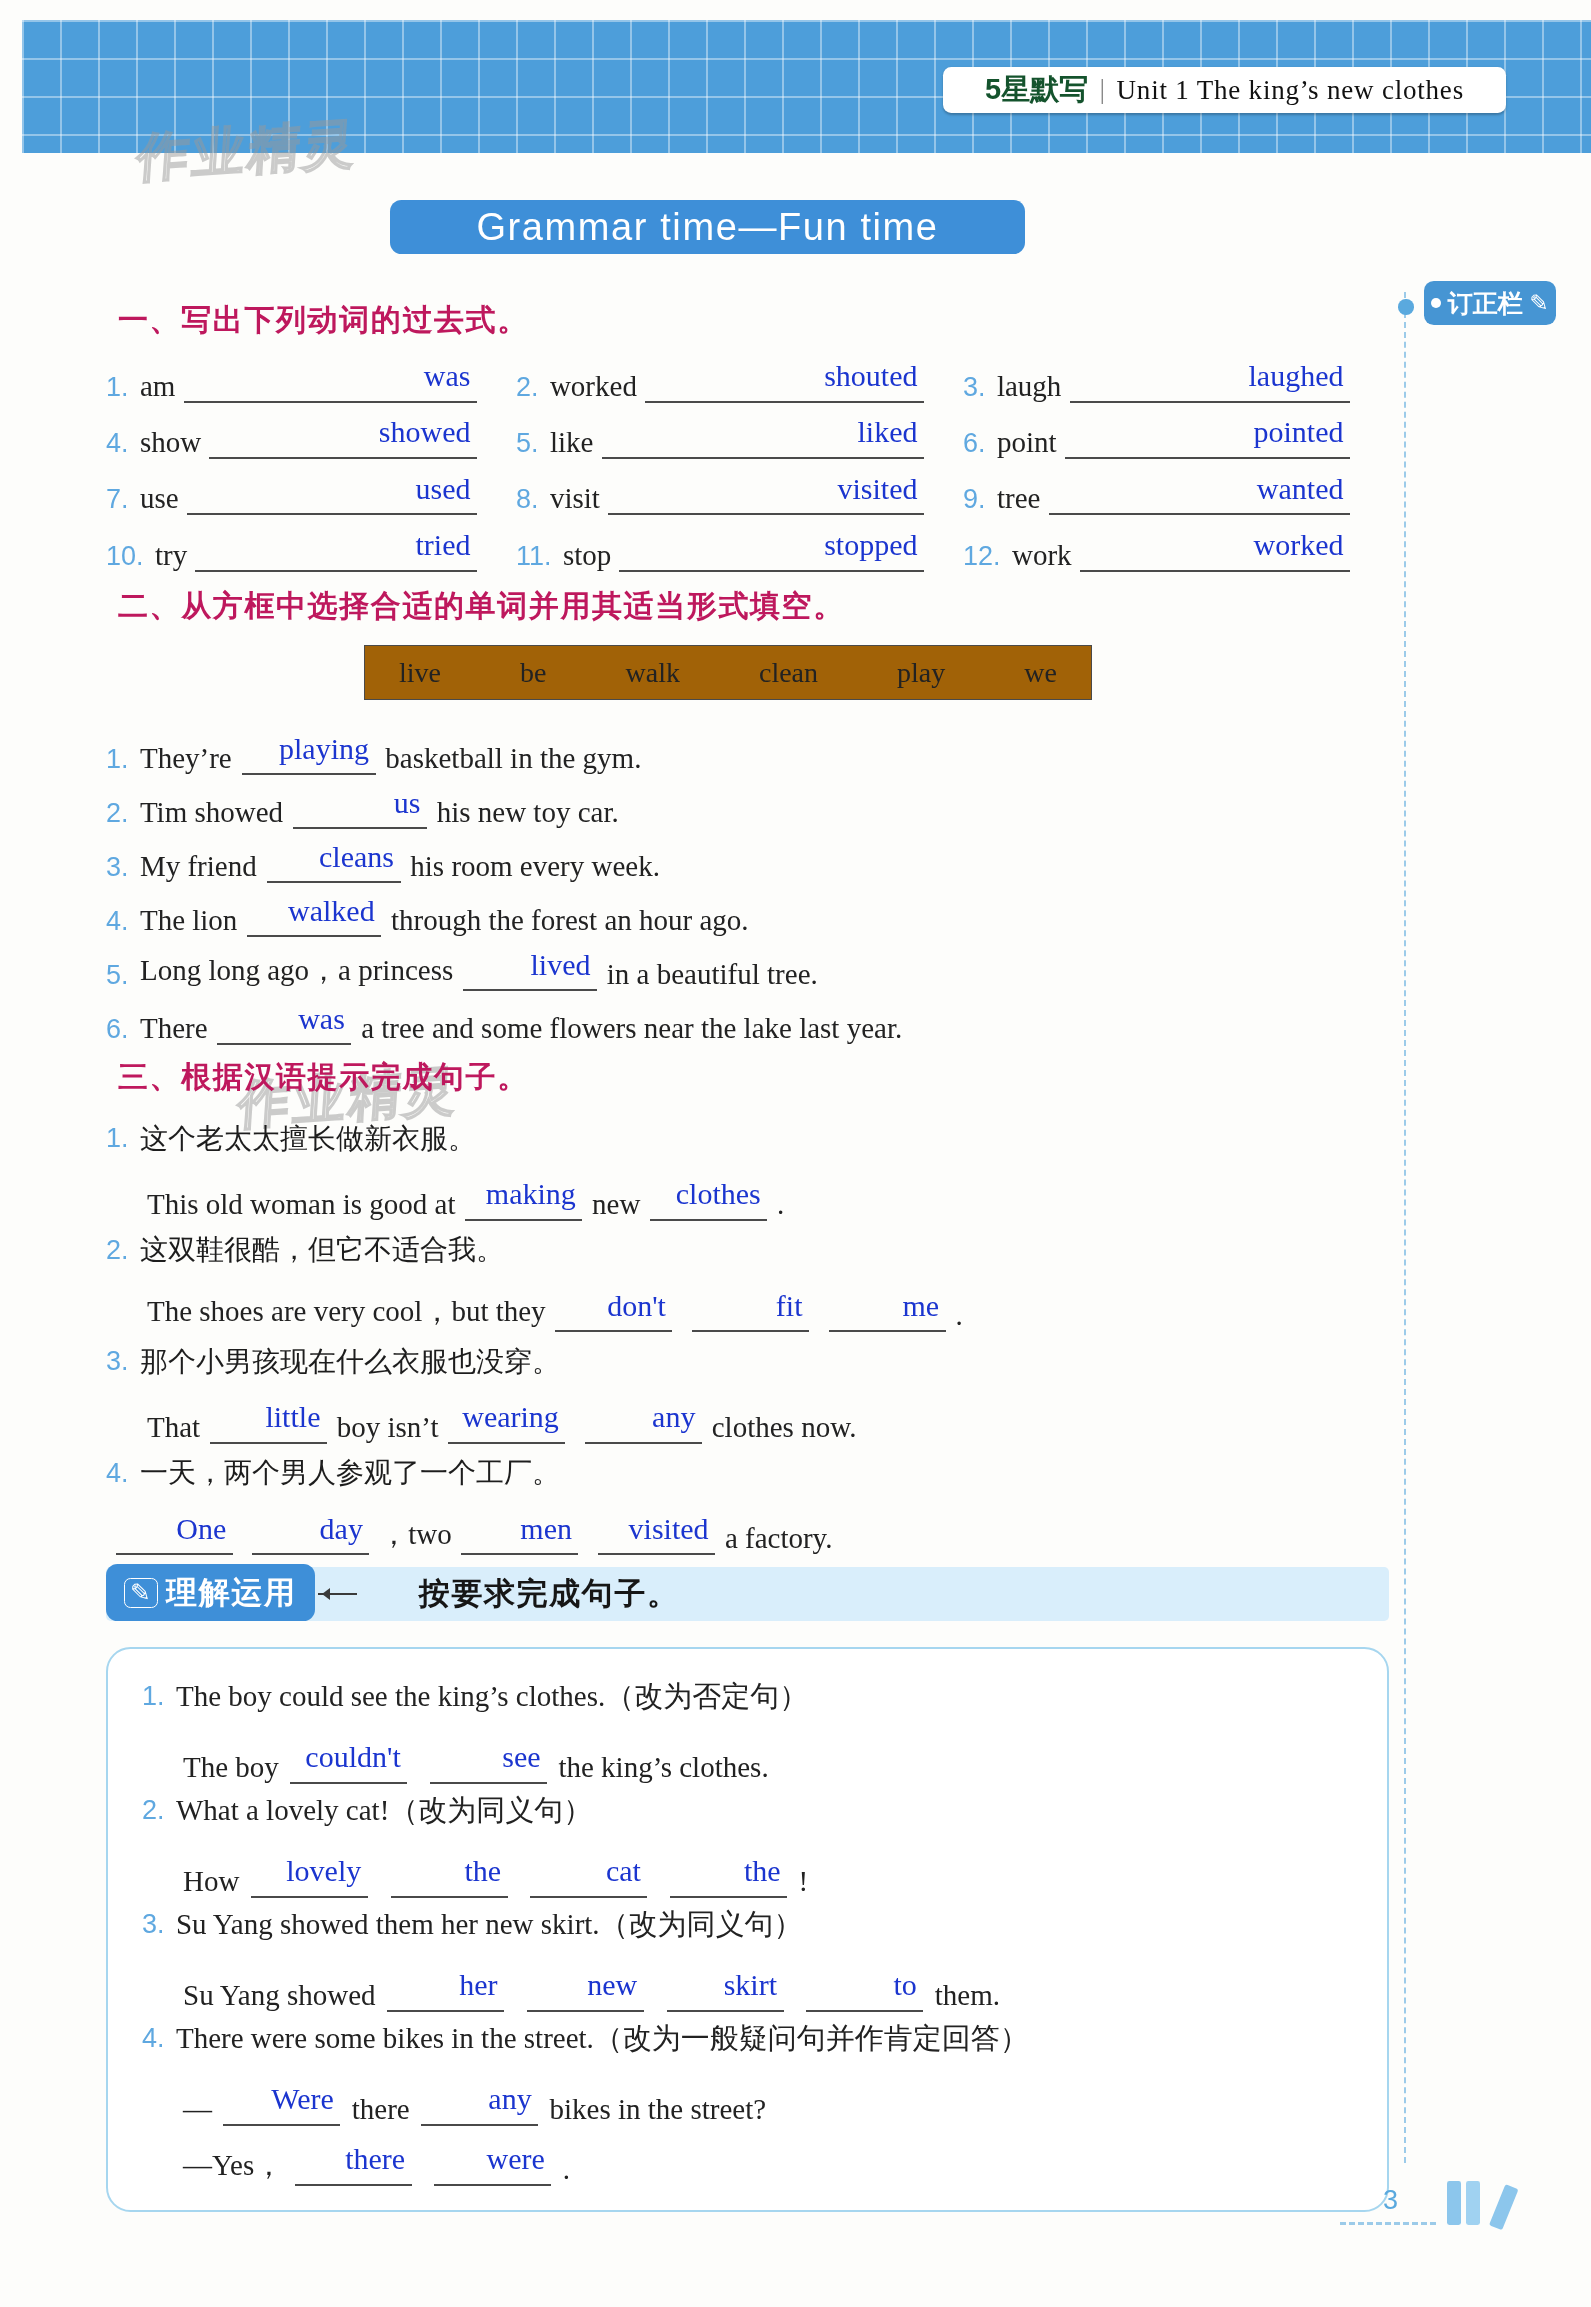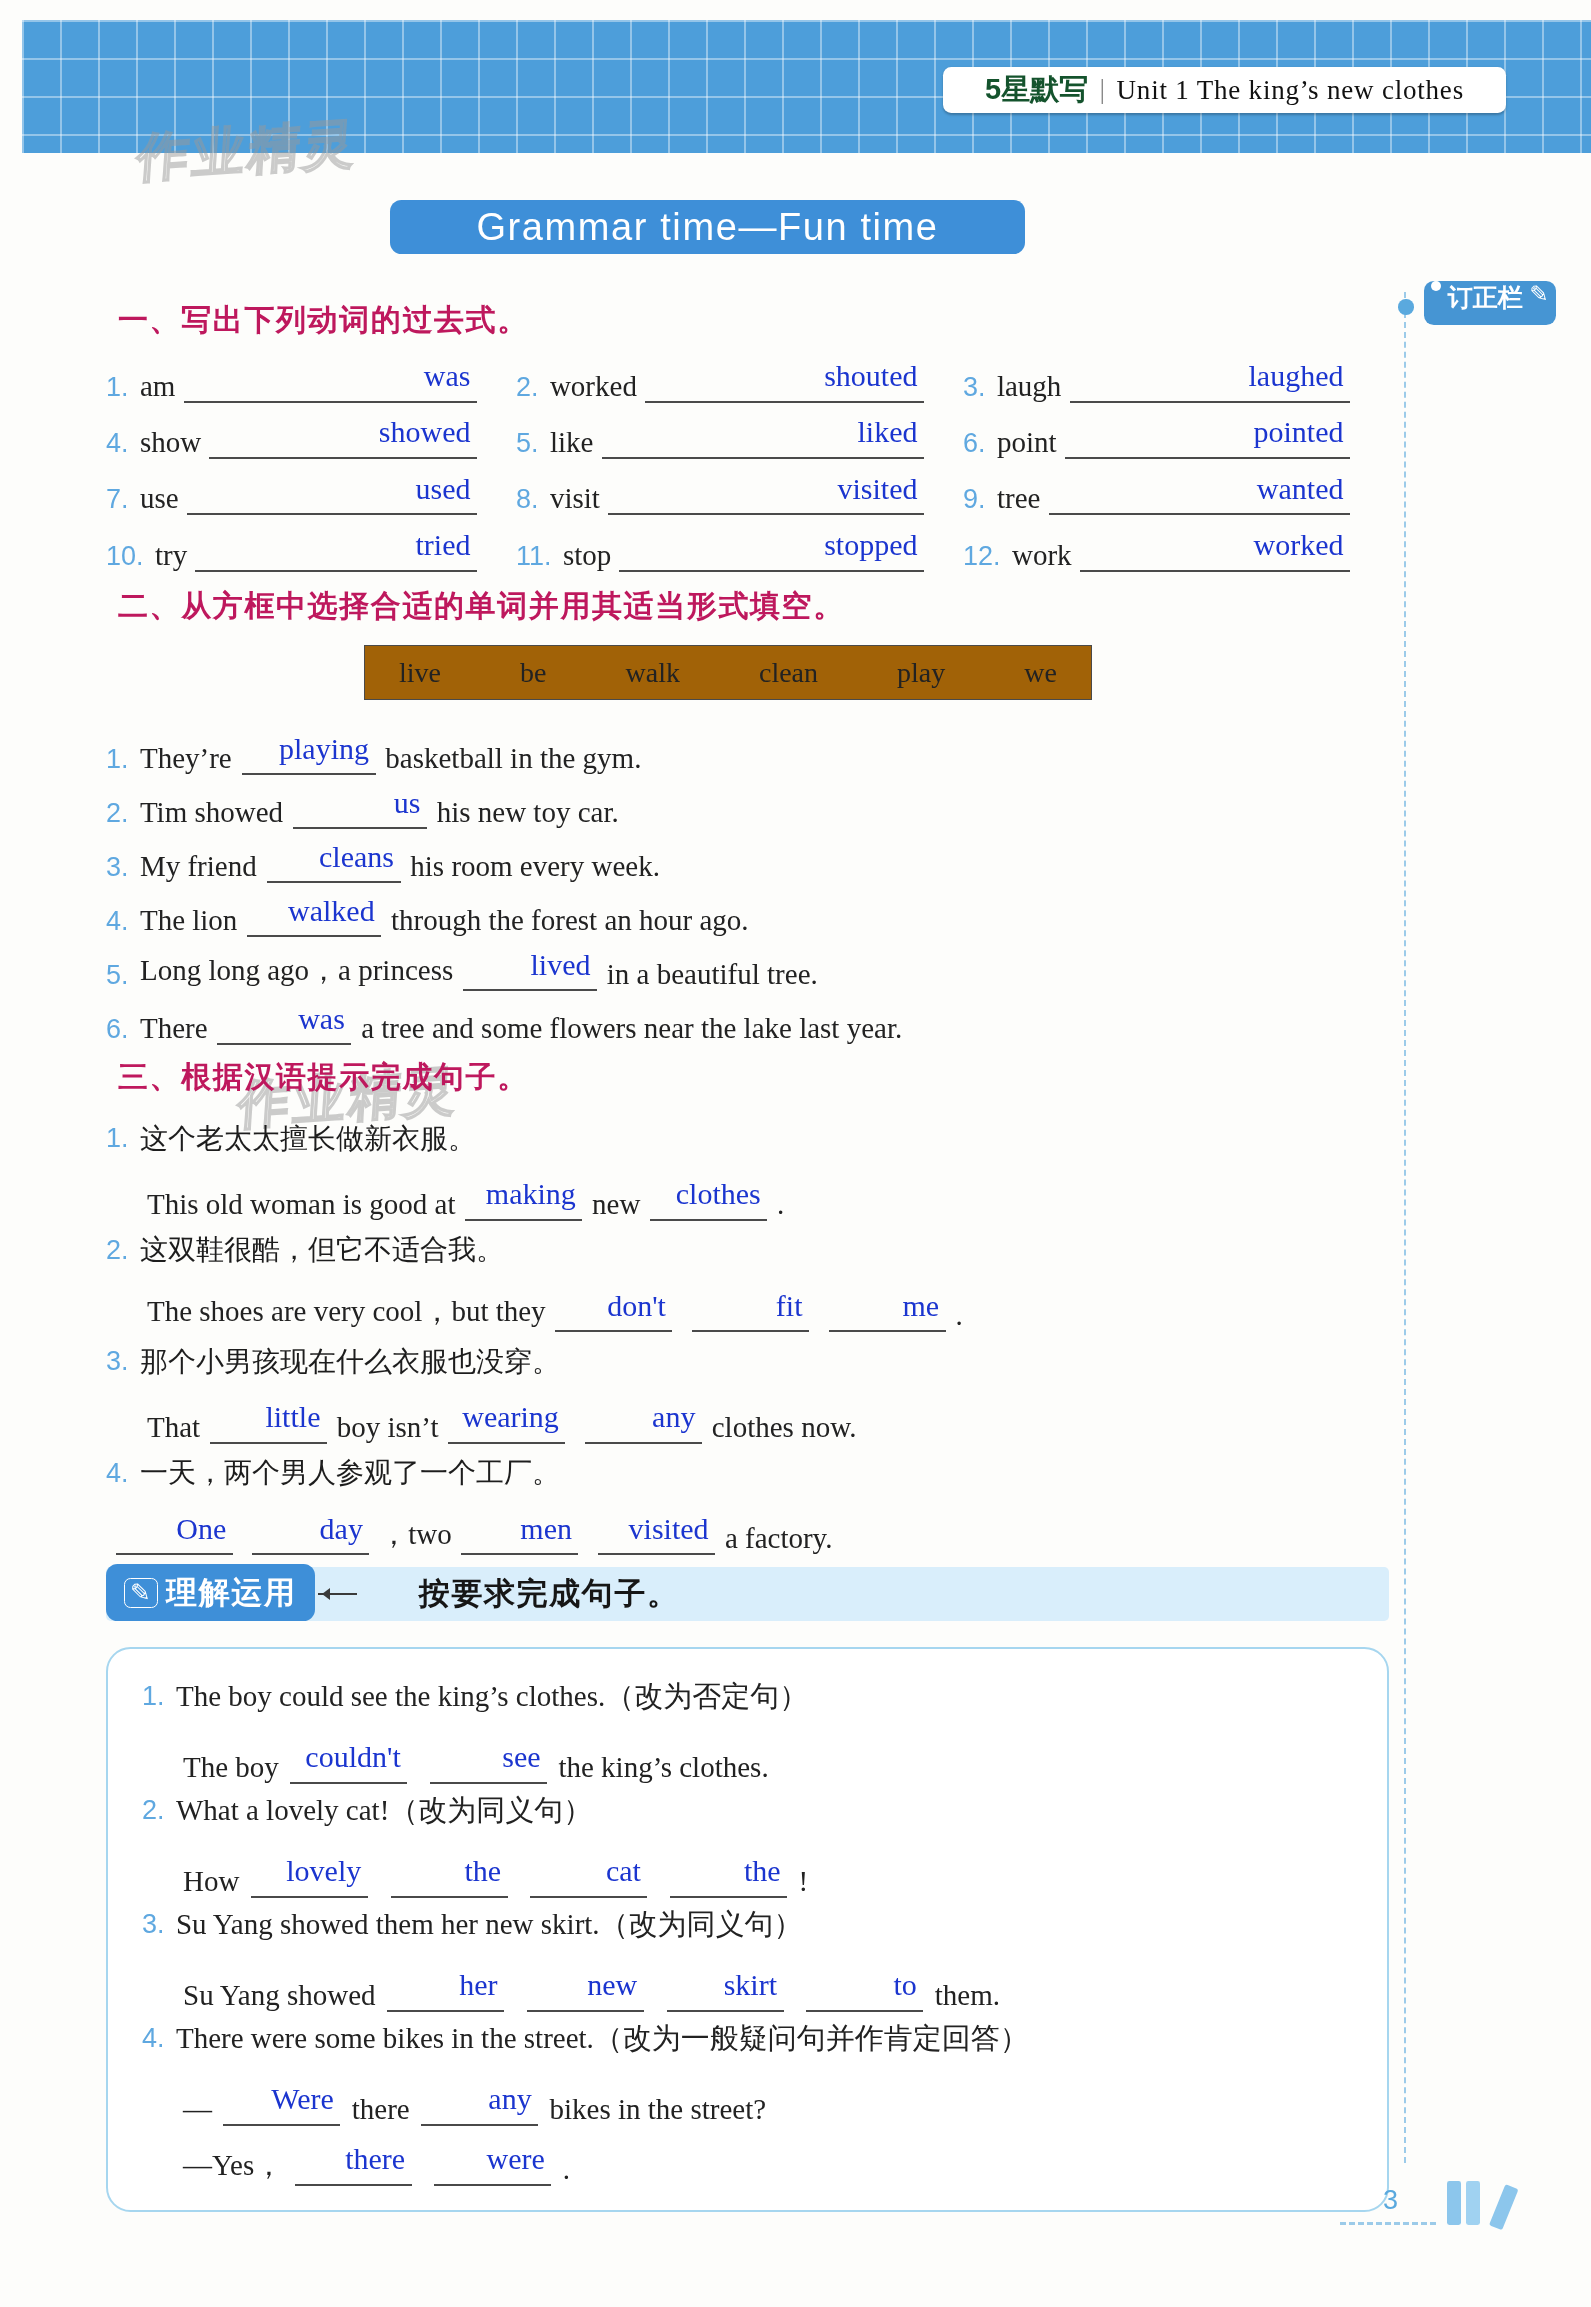--- a/index.html
+++ b/index.html
@@ -35,21 +35,21 @@
     opacity:.5;pointer-events:none;white-space:nowrap;
   }
   .wm1{left:137px;top:116px;transform:rotate(-4deg) skewX(-8deg);}
   .wm2{left:238px;top:1063px;transform:rotate(-4deg) skewX(-8deg);}
   
   .dash-line{position:absolute;left:1404px;top:292px;height:1871px;border-left:2.4px dashed #9ccbe9;}
   .dash-dot{position:absolute;left:1398px;top:299px;width:15.5px;height:15.5px;border-radius:50%;background:#5aa9de;}
   .correction-tab{
     position:absolute;left:1424px;top:281px;width:132px;height:44px;
     background:#4695d3;border-radius:9.8px;
-    display:flex;justify-content:center;gap:6.5px;
+    display:flex;align-items:center;justify-content:center;gap:6.5px;
     color:#fff;font-family:"Liberation Sans","DejaVu Sans",sans-serif;font-size:25px;font-weight:700;
   }
   .correction-dot{width:9.8px;height:9.8px;border-radius:50%;background:#fff;}
   .correction-pencil{font-size:23px;font-weight:400;transform:rotate(0deg);}
   
   .main{position:absolute;left:106px;top:200px;width:1283px;}
   .title-banner{
     margin-left:284px;width:635px;height:54px;background:#3e8fd8;border-radius:11.4px;
     display:flex;align-items:center;justify-content:center;
     color:#fff;font-family:"Liberation Sans","DejaVu Sans",sans-serif;

